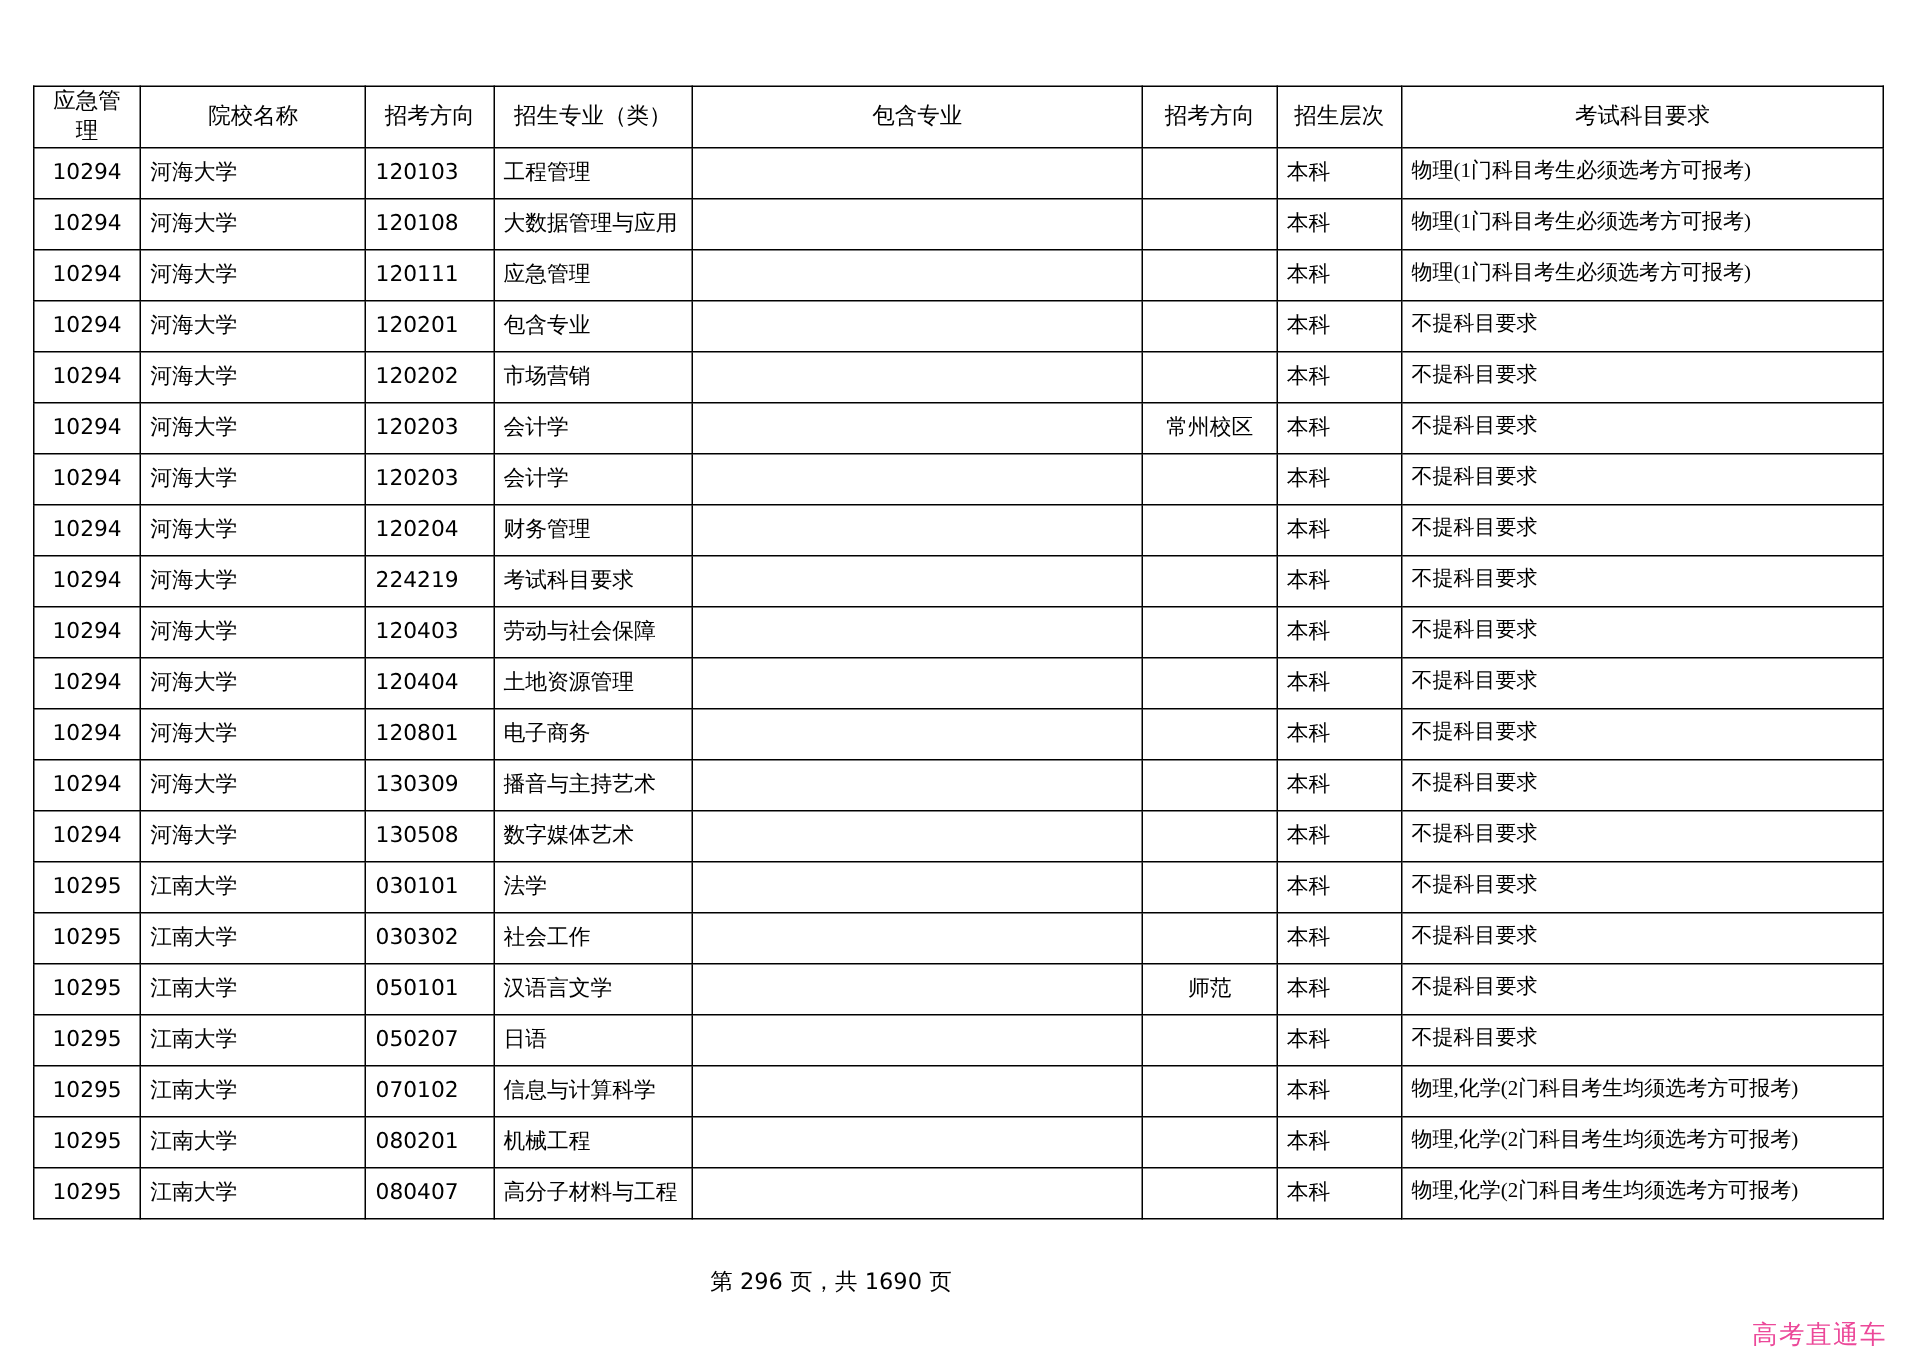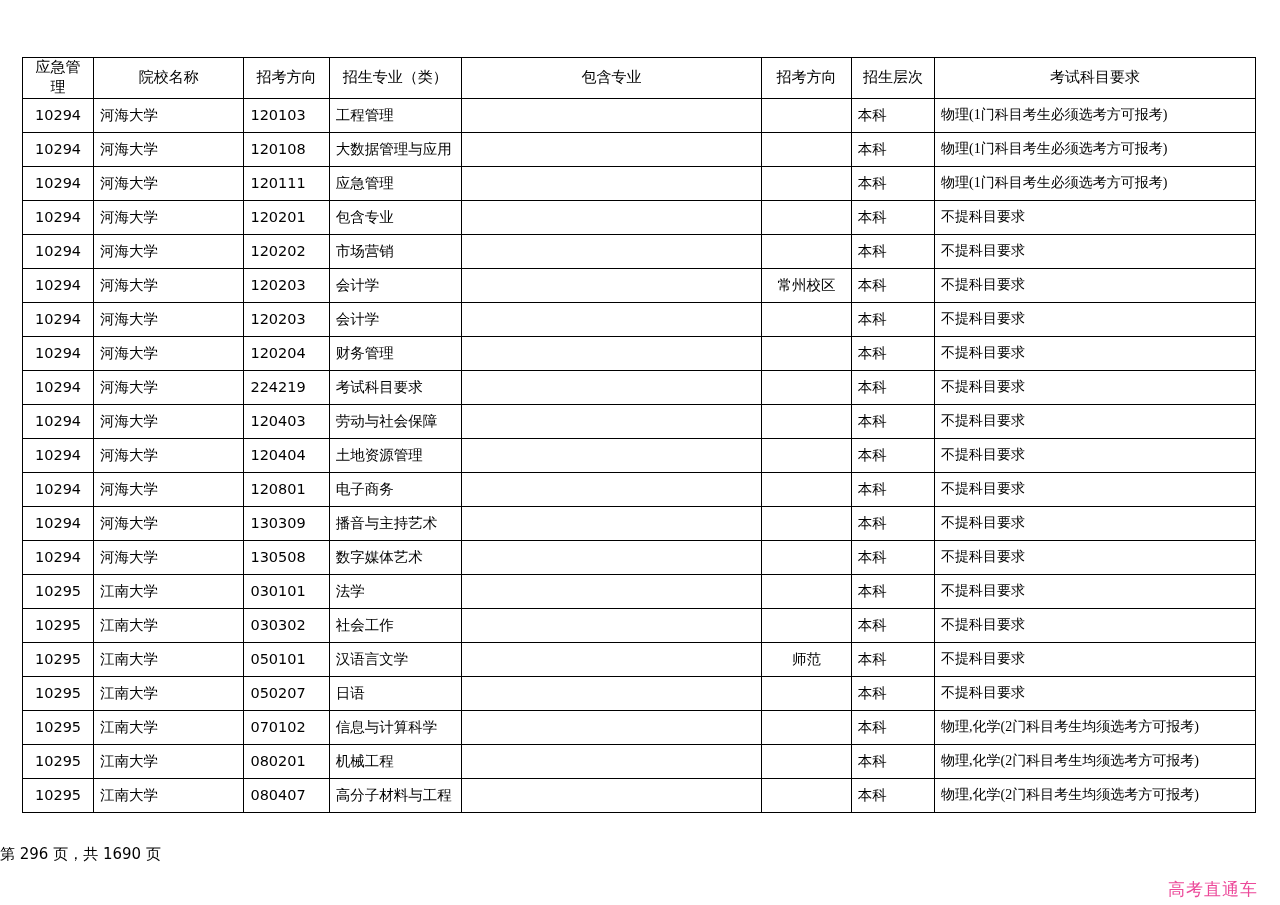--- a/index.html
+++ b/index.html
@@ -67,20 +67,21 @@
   td.name { padding-left: 8px; }
   td.major { padding-left: 8px; }
   td.level { padding-left: 8px; }
   td.req { padding-left: 8px; font-size: 14px; font-family: Liberation Serif, serif; }
 
   .footer {
     position: absolute;
     left: 0;
     top: 845px;
     width: 1108px;
+    text-align: center;
     font-size: 15px;
   }
   .watermark {
     position: absolute;
     right: 22px;
     top: 878px;
     font-size: 17px;
     color: #ec4899;
     letter-spacing: 1px;
   }

